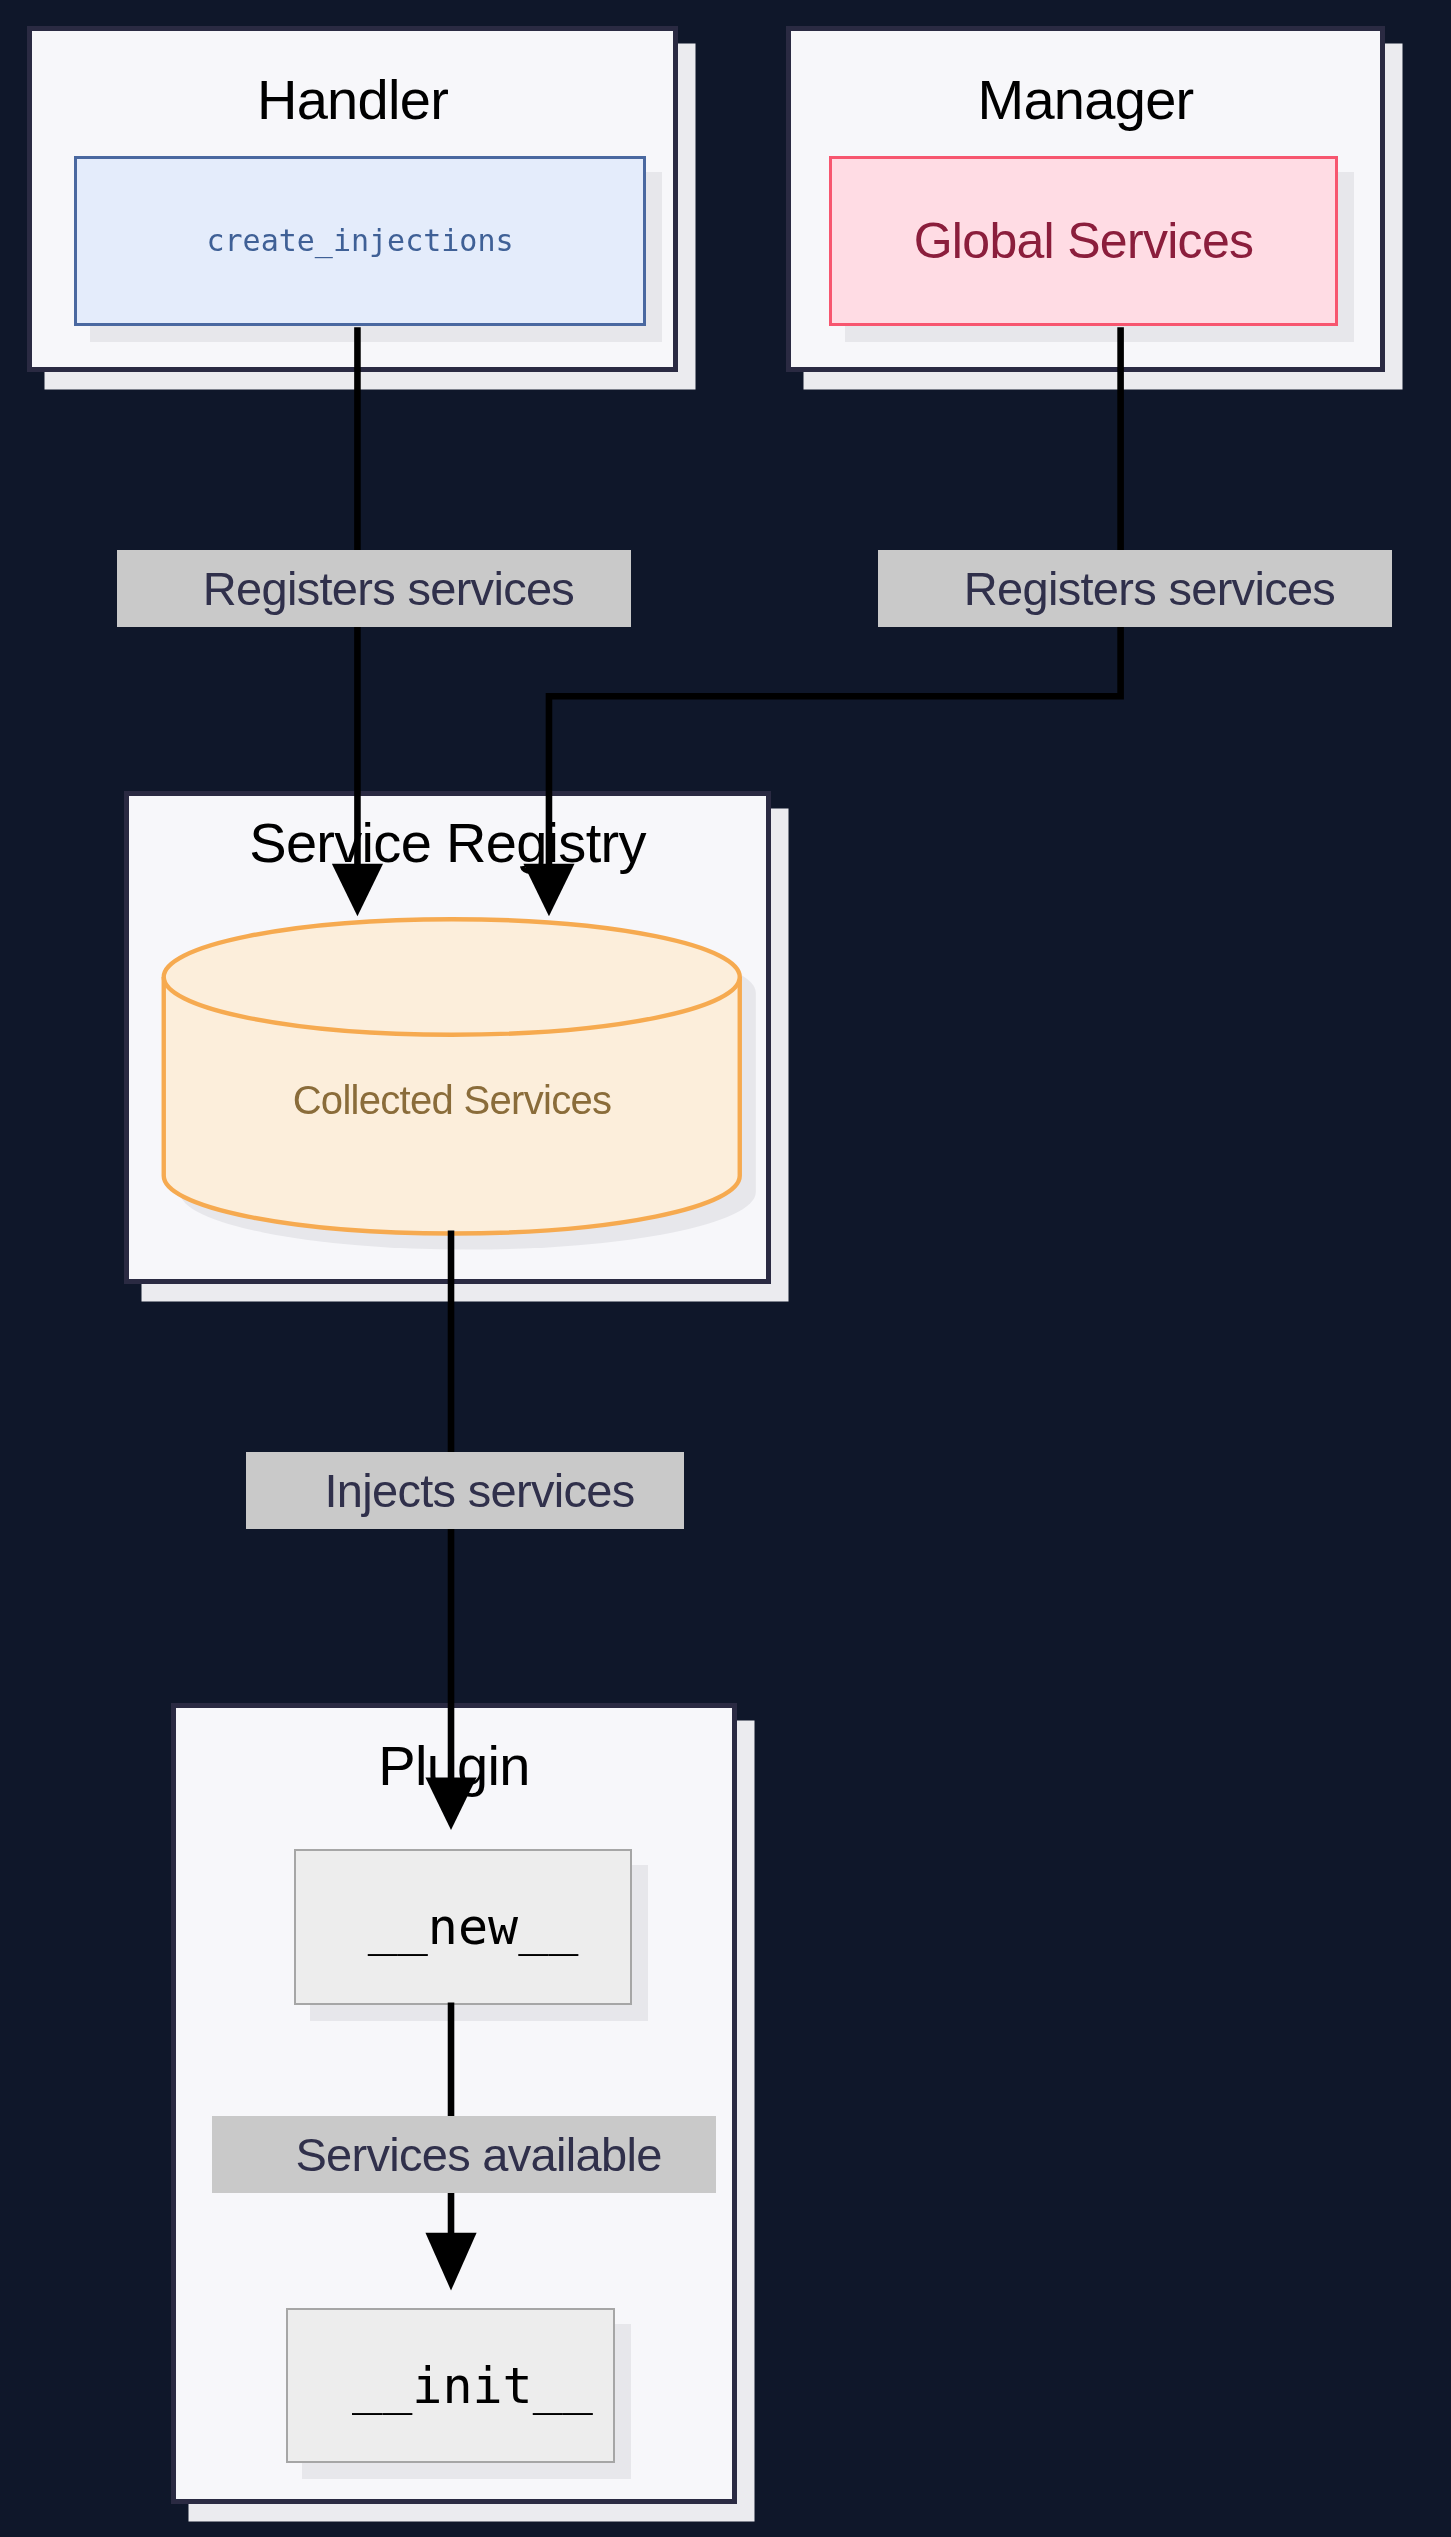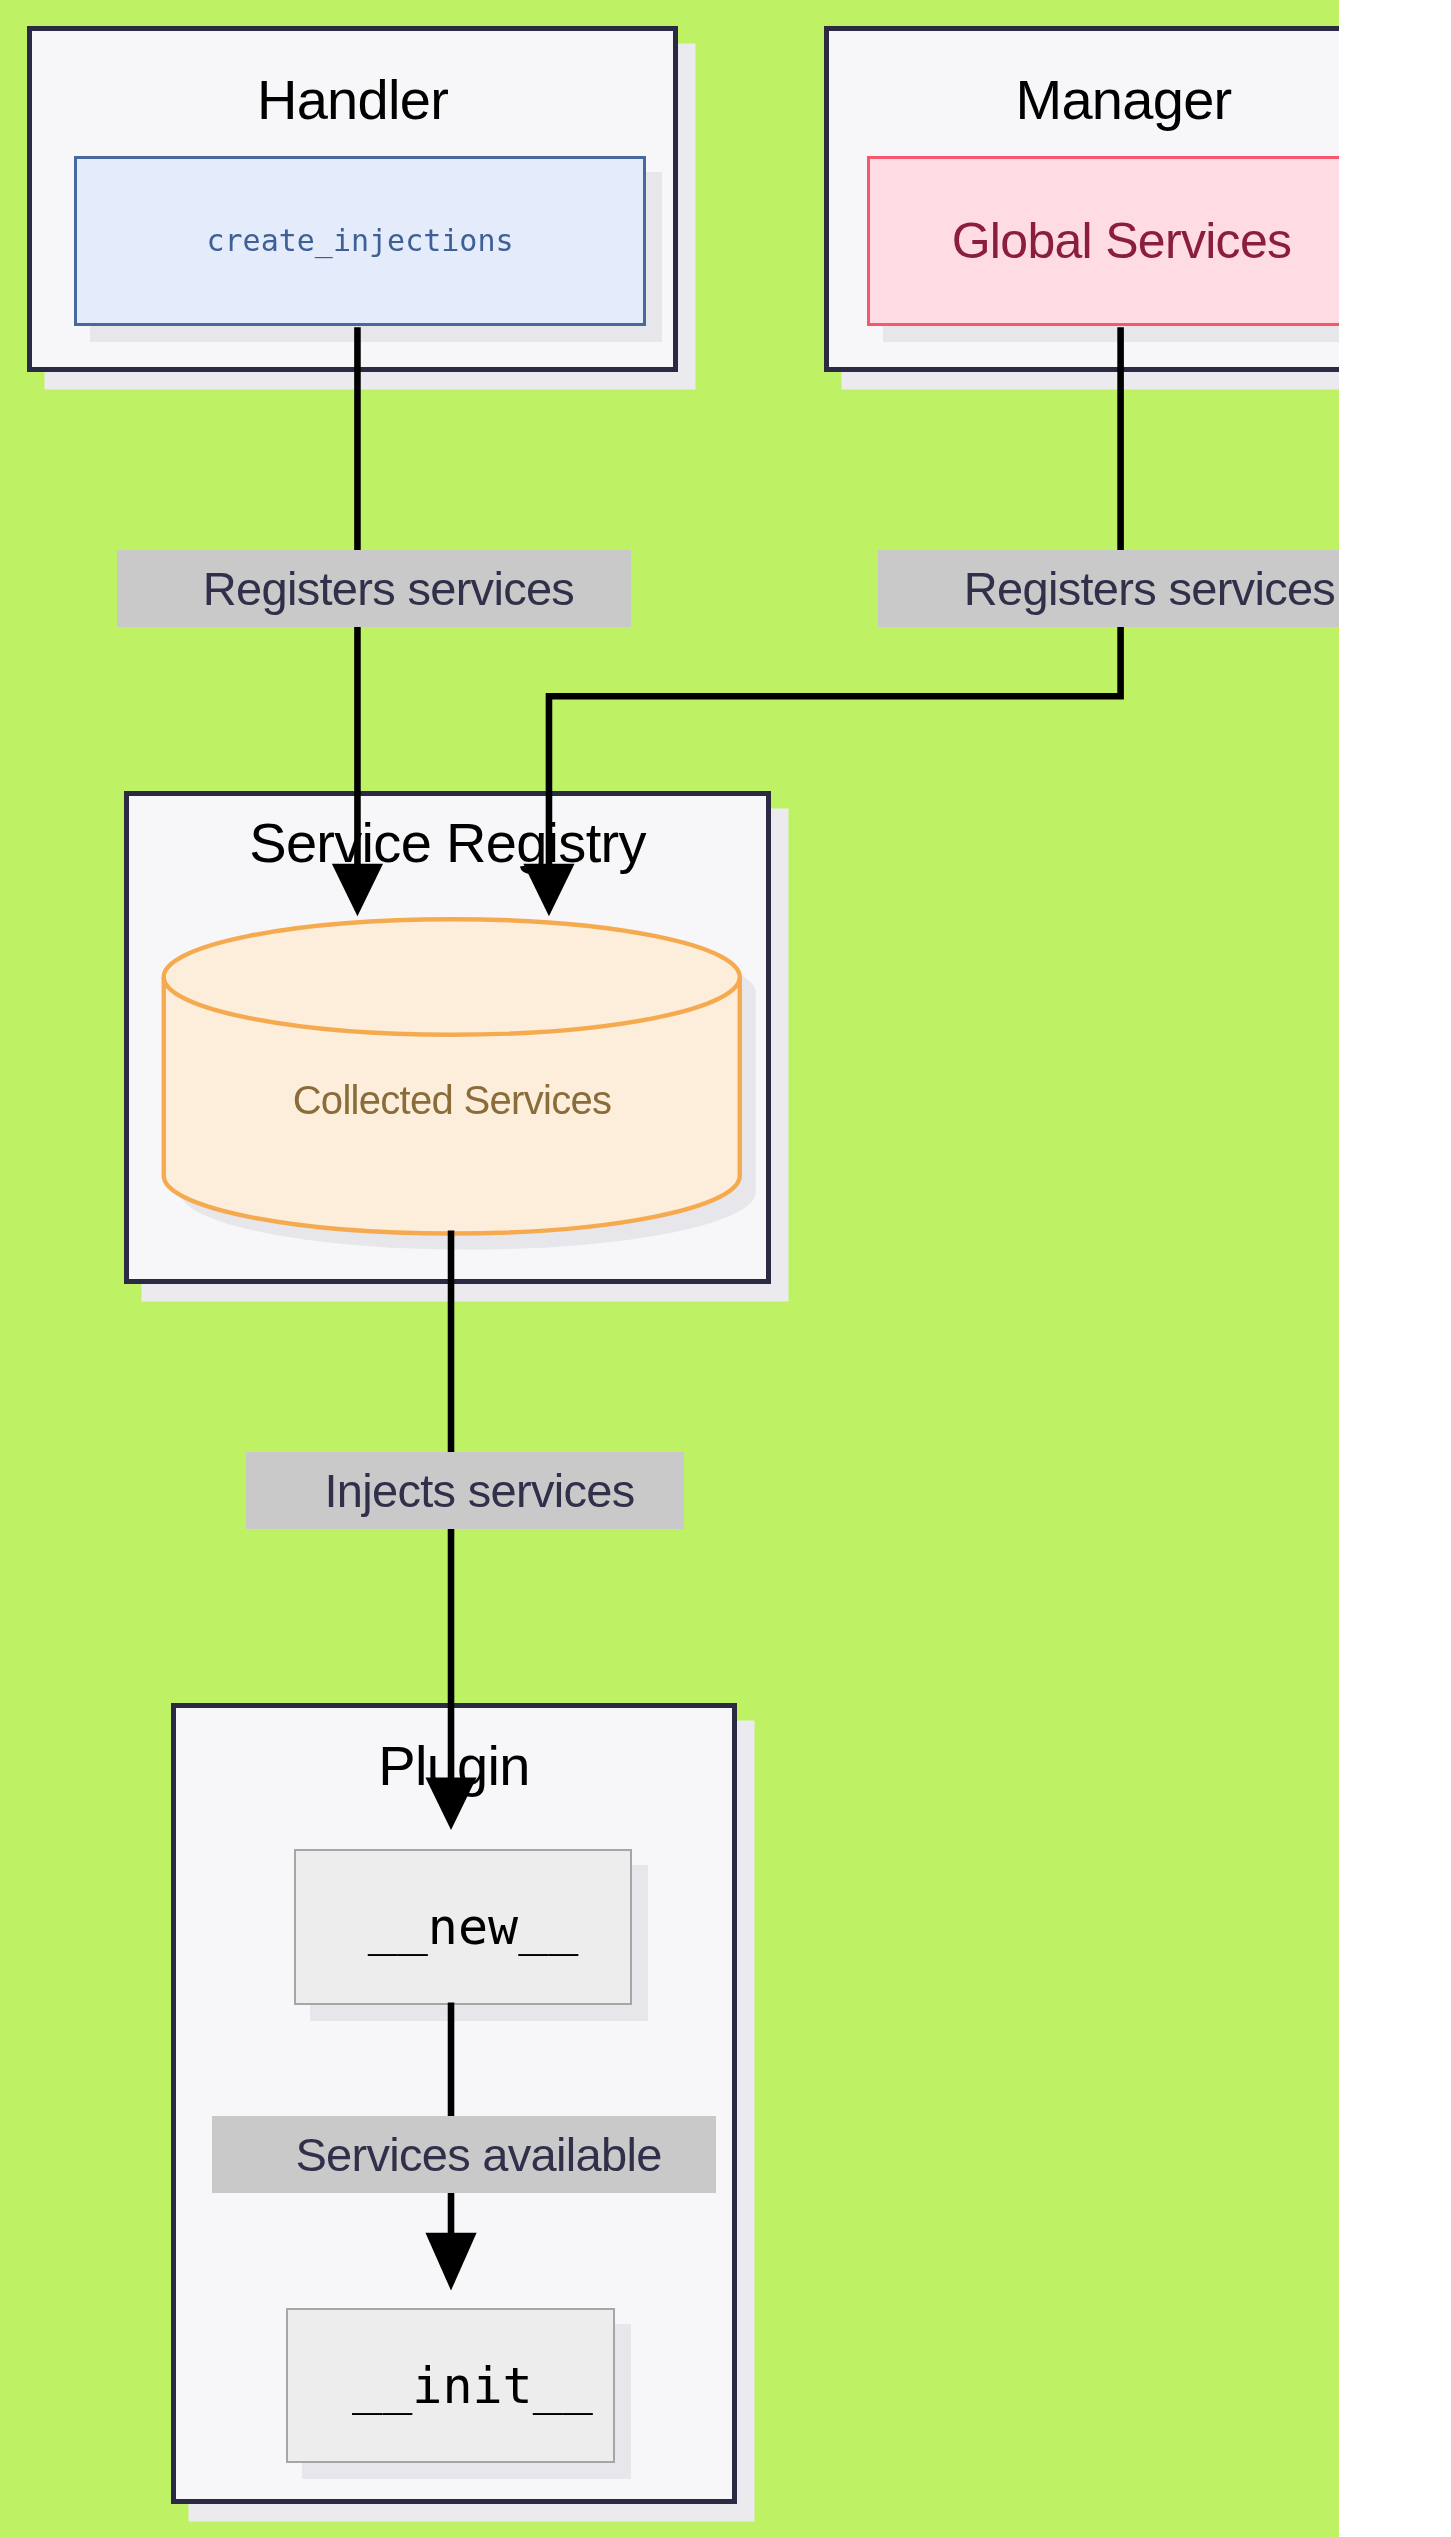--- a/index.html
+++ b/index.html
@@ -1,19 +1,19 @@
 <!DOCTYPE html>
 <html style="font-size:11.7px"><head>
 <meta charset="utf-8">
 <style>
   html,body{margin:0;padding:0;background:#ffffff;}
   #canvas{
     position:relative;
-    width:1339px;height:2538px;
-    background:#bef264;
+    width:1451px;height:2538px;
+    background:#0f172a;
     font-family:"Liberation Sans", sans-serif;
     overflow:hidden;
   }
   .cluster{
     position:absolute;
     background:#f7f7fa;
     border:5.8px solid #2a2a42;
     box-shadow:17.5px 17.5px 0 #ebebef;
     box-sizing:border-box;
   }
@@ -62,21 +62,21 @@
 </head>
 <body>
 
 <div id="canvas">
 
   <div class="cluster" style="left:27px;top:25.6px;width:651px;height:346px;">
     <div class="cluster-title" style="top:29px;">Handler</div>
     <div class="node node-blue" style="left:42px;top:125px;width:572px;height:170px;">create_injections</div>
   </div>
 
-  <div class="cluster" style="left:824px;top:25.6px;width:599px;height:346px;">
+  <div class="cluster" style="left:786px;top:25.6px;width:599px;height:346px;">
     <div class="cluster-title" style="top:29px;">Manager</div>
     <div class="node node-pink" style="left:38px;top:125px;width:509px;height:170px;">Global Services</div>
   </div>
 
   <div class="cluster" style="left:124px;top:791px;width:647px;height:493px;">
     <div class="cluster-title" style="top:7.3px;">Service Registry</div>
   </div>
 
   <div class="cluster" style="left:171px;top:1703px;width:566px;height:801px;">
     <div class="cluster-title" style="top:18px;">Plugin</div>

